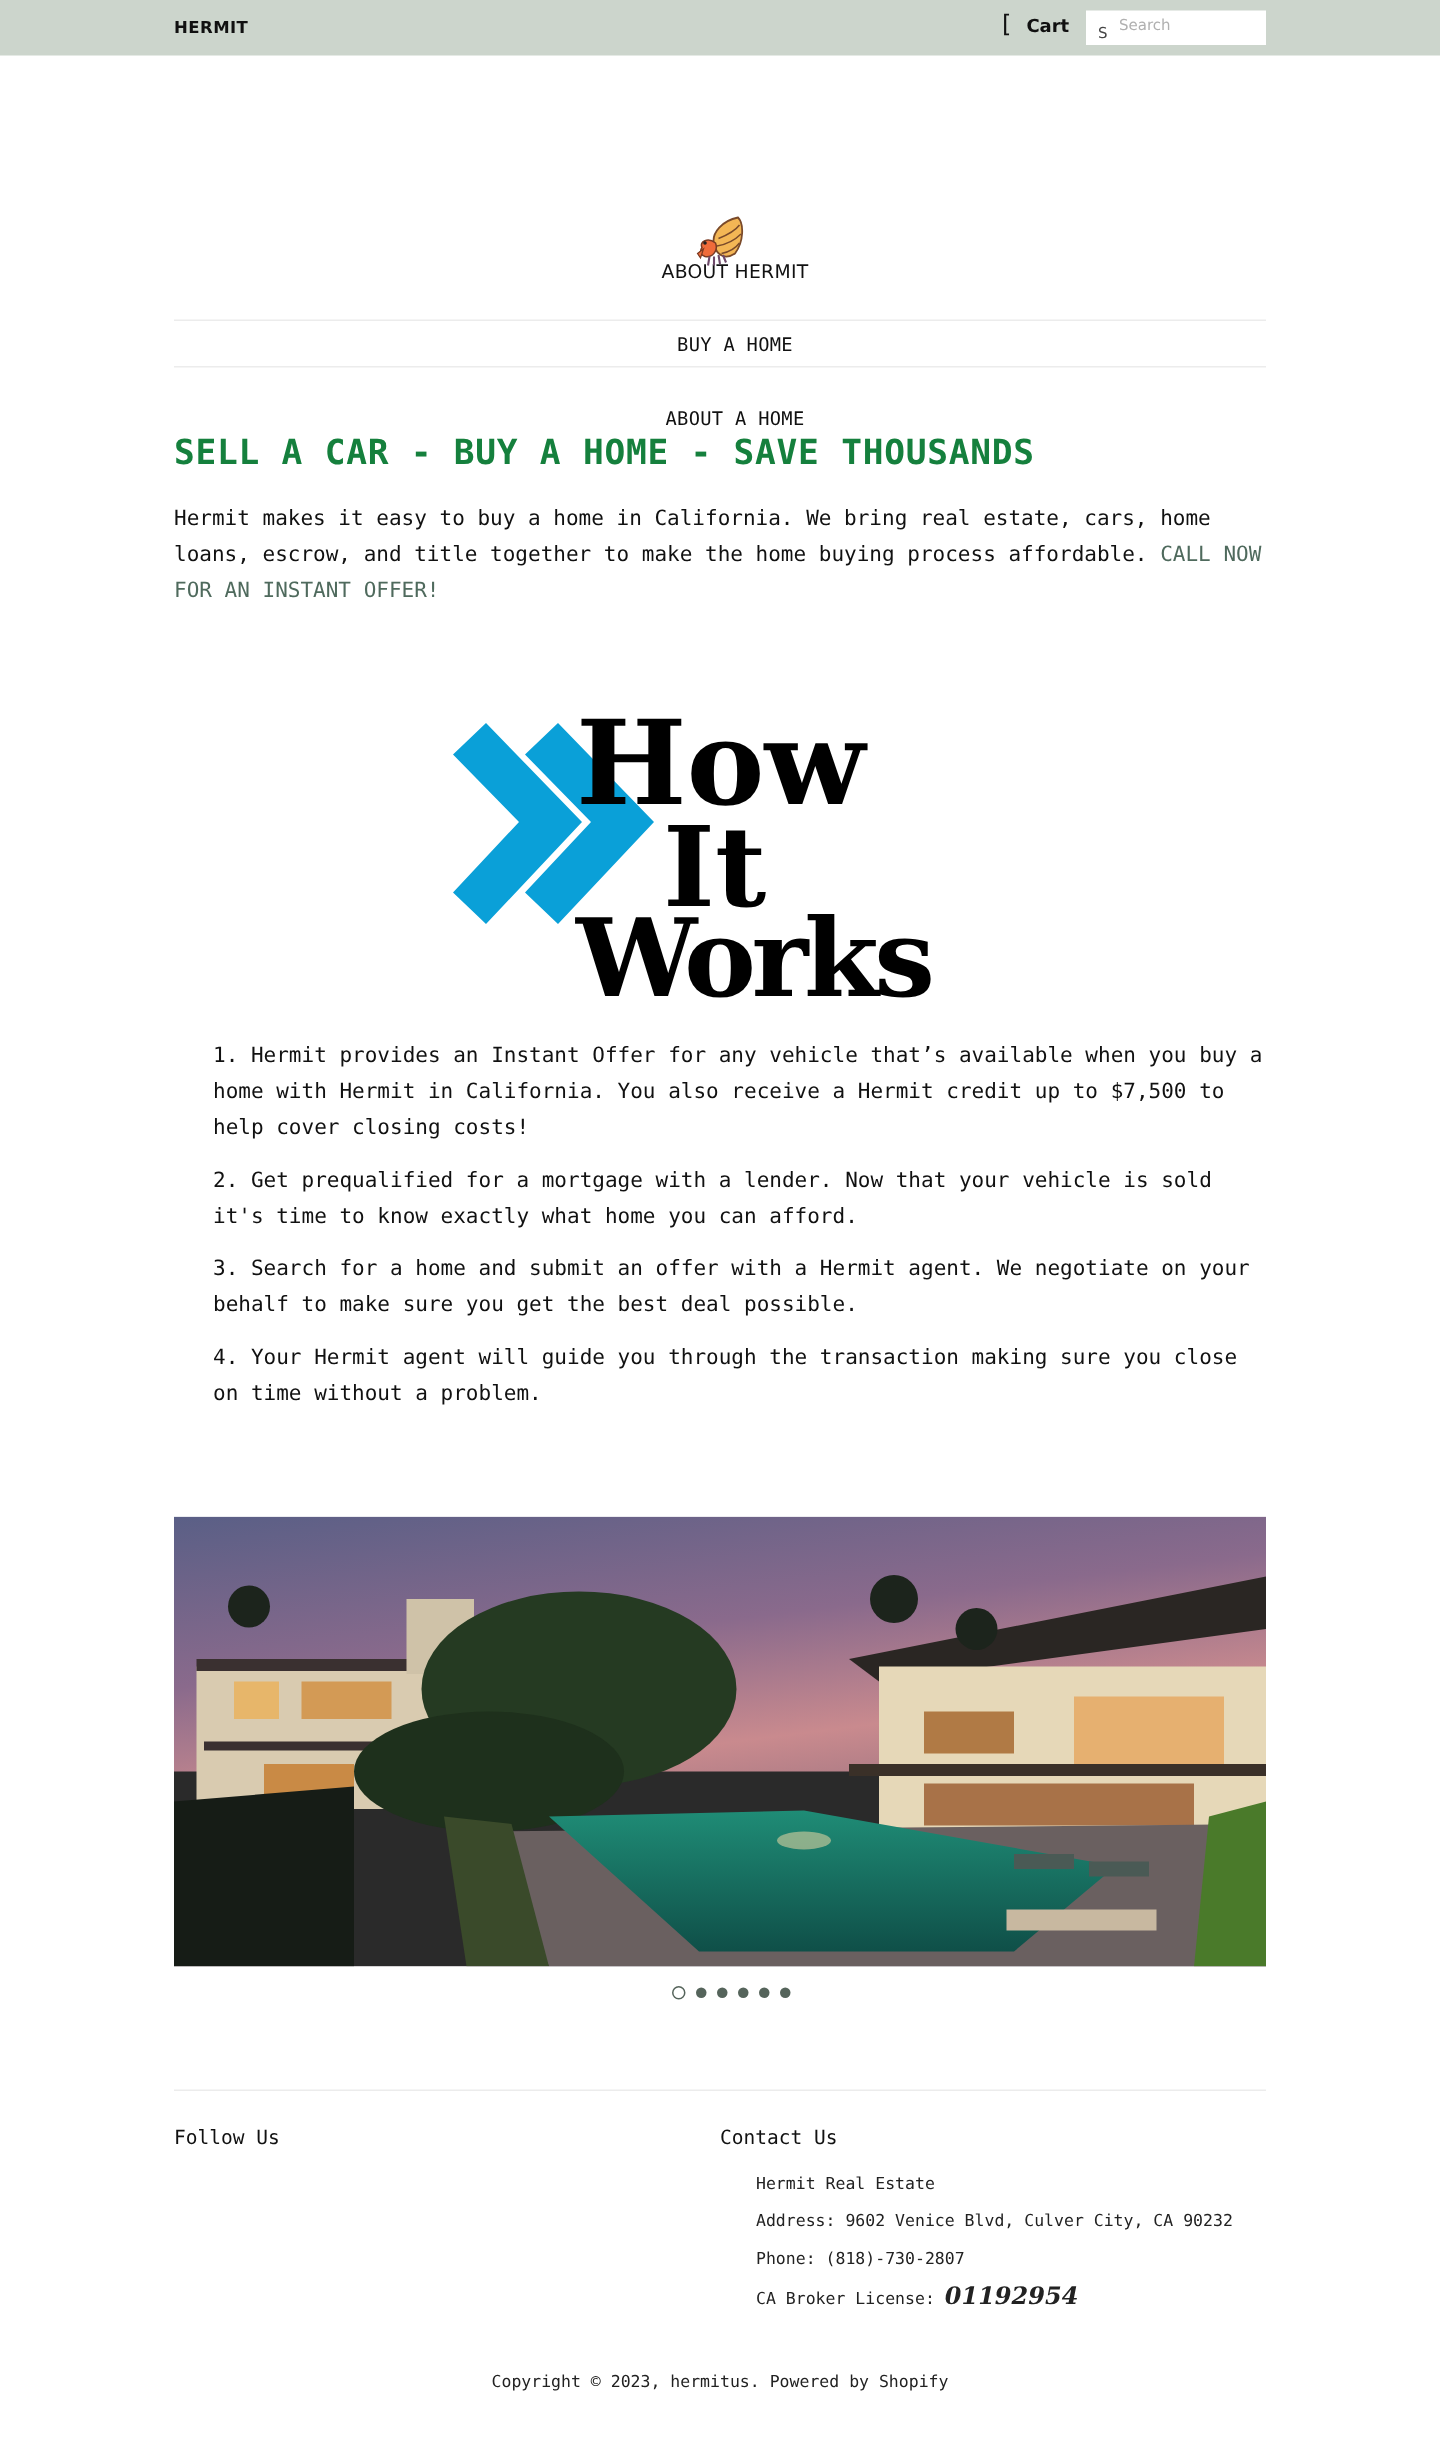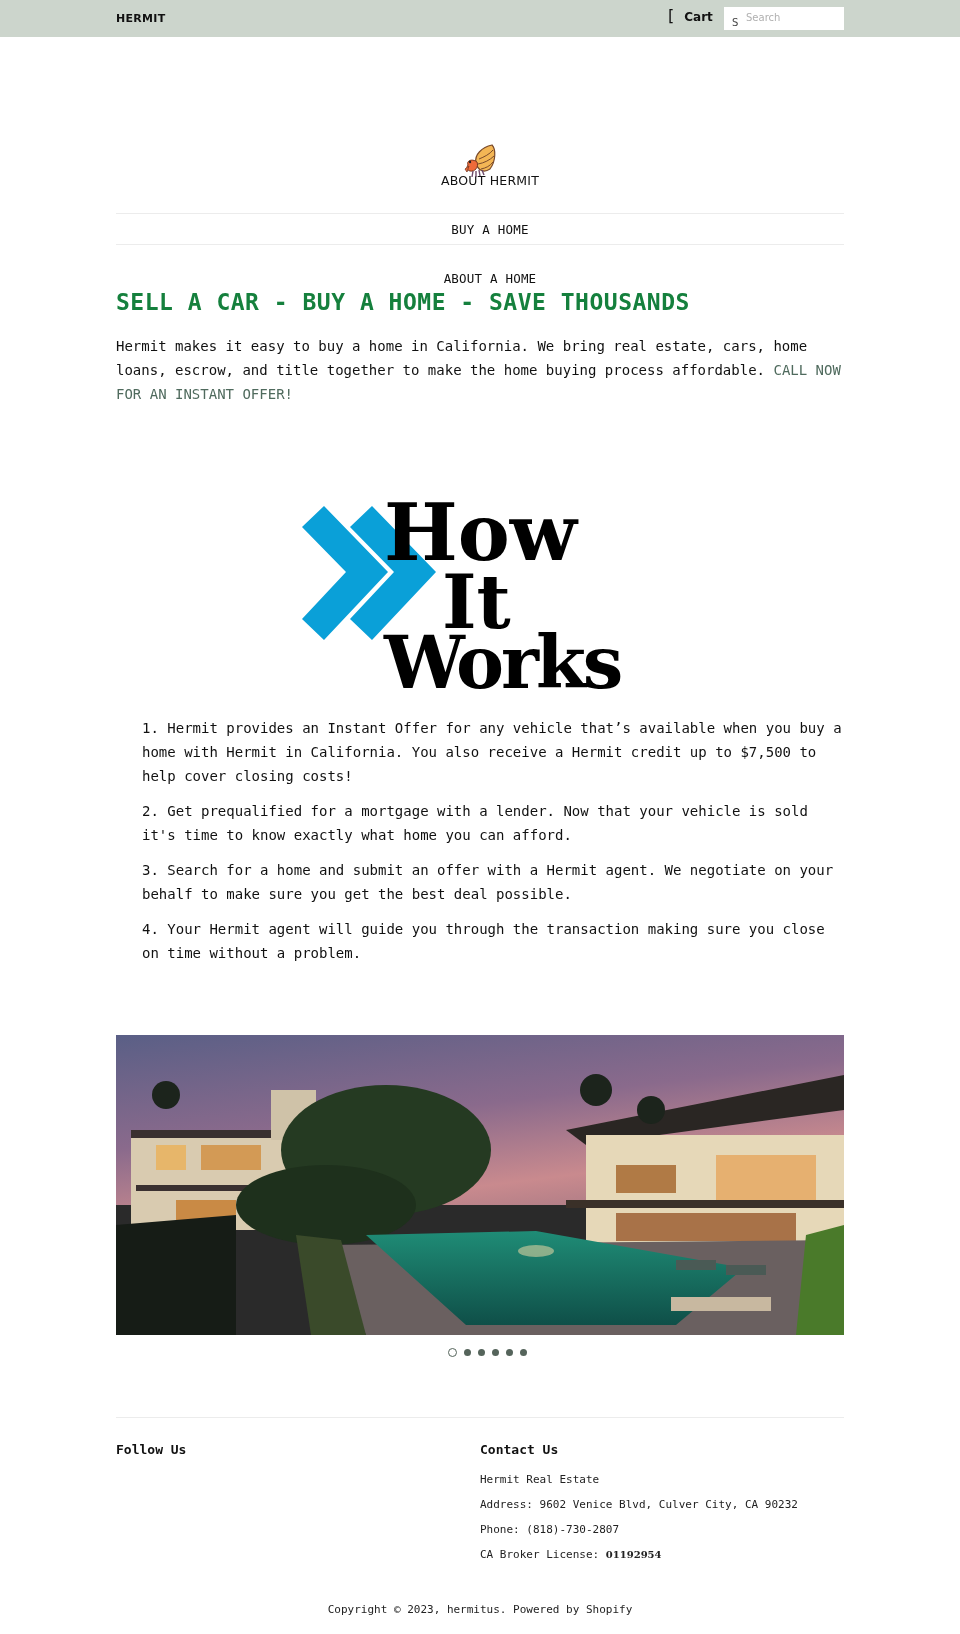--- a/index.html
+++ b/index.html
@@ -20,37 +20,37 @@
 
     .mainnav { margin: 0 116px; border-top: 1px solid #ececec; border-bottom: 1px solid #ececec; height: 32px; display: flex; justify-content: center; align-items: center; gap: 34px; padding-left: 20px; flex-direction: column; }
     .mainnav a { font-size: 12.5px; color: #111; text-decoration: none; letter-spacing: 0.2px; }
     .mainnav a.first { font-family: "DejaVu Sans", sans-serif; font-size: 12.5px; }
 
     .content { margin: 0 116px; }
     h1.headline { margin-top: 43px; font-size: 23px; font-weight: bold; letter-spacing: 0.5px; line-height: 28px; color: #15803d; }
     .intro { margin-top: 18px; font-size: 14px; line-height: 24px; color: #111; }
     .intro a { color: #4f6a5d; text-decoration: none; }
 
-    .hiw { position: relative; height: 210px; margin-top: 76px; }
+    .hiw { position: relative; height: 210px; margin-top: 52px; }
     .hiw svg { position: absolute; left: 186px; top: 0; }
 
     .steps { margin: 24px 0 0 26px; }
     .steps p { font-size: 14px; line-height: 24px; margin-bottom: 11px; color: #111; }
 
     .hero { margin: 70px 116px 0; height: 300px; position: relative; overflow: hidden; }
     .dots { display: flex; justify-content: center; gap: 7px; margin-top: 13px; padding-left: 14px; }
     .dots span { width: 7px; height: 7px; border-radius: 50%; background: #55645b; display: inline-block; margin-top: 1px; }
     .dots span.active { width: 9px; height: 9px; background: #fff; border: 1.5px solid #55645b; margin-top: 0; }
 
     .footer { margin: 60px 116px 0; border-top: 1px solid #ececec; display: flex; padding-top: 24px; }
     .footer .col { width: 375px; }
-    .footer h3 { font-size: 13px; font-weight: bold; color: #111; }
-    .footer .lines { margin-top: 16px; }
+    .footer h3 { font-size: 13px; font-weight: normal; color: #111; }
+    .footer .lines { margin-top: 16px; margin-left: 24px; }
     .footer .lines p { font-size: 11px; line-height: 14px; margin-bottom: 11px; color: #222; }
-    .footer .lines p b { font-family: "DejaVu Serif", serif; font-size: 10px; }
+    .footer .lines p b { font-family: "DejaVu Serif", serif; font-size: 16px; font-style: italic; }
     .copyright { text-align: center; font-size: 11px; color: #222; margin-top: 30px; padding-bottom: 20px; }
   </style>
 </head>
 <body>
 
 <header class="topbar">
   <span class="brand">HERMIT</span>
   <a class="cart">
     <span class="bracket">[</span>
     <span>Cart</span>

